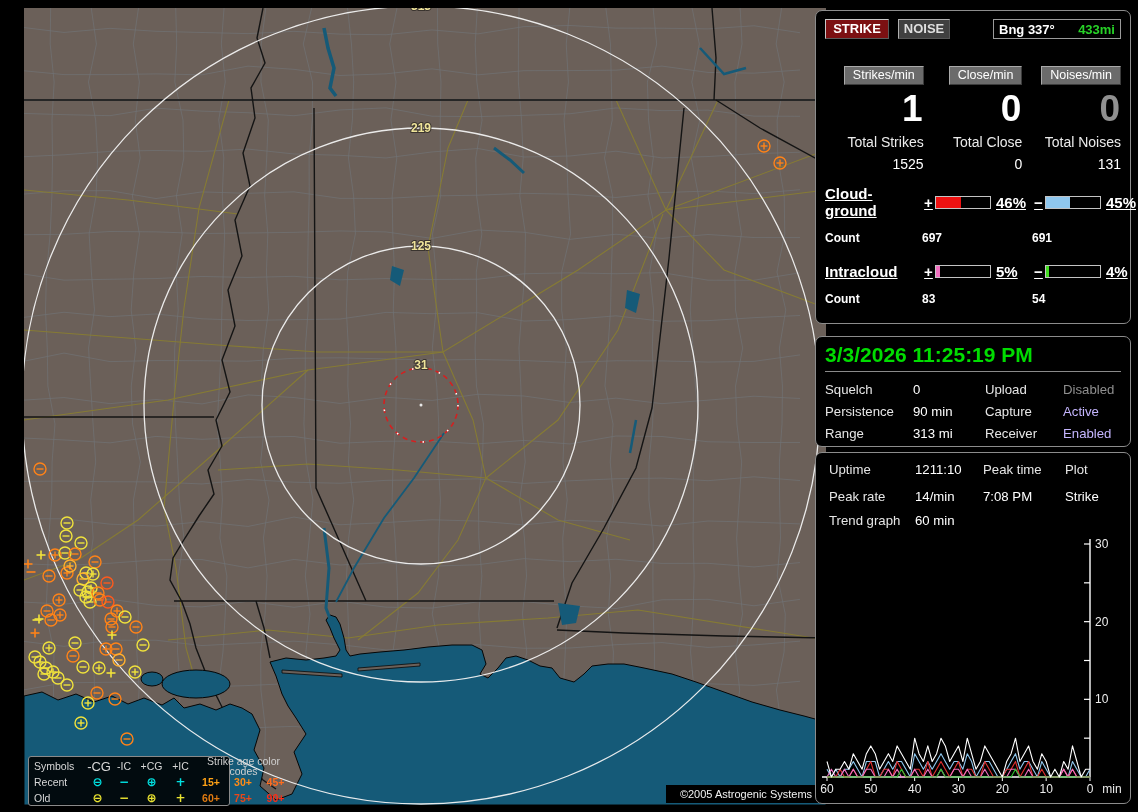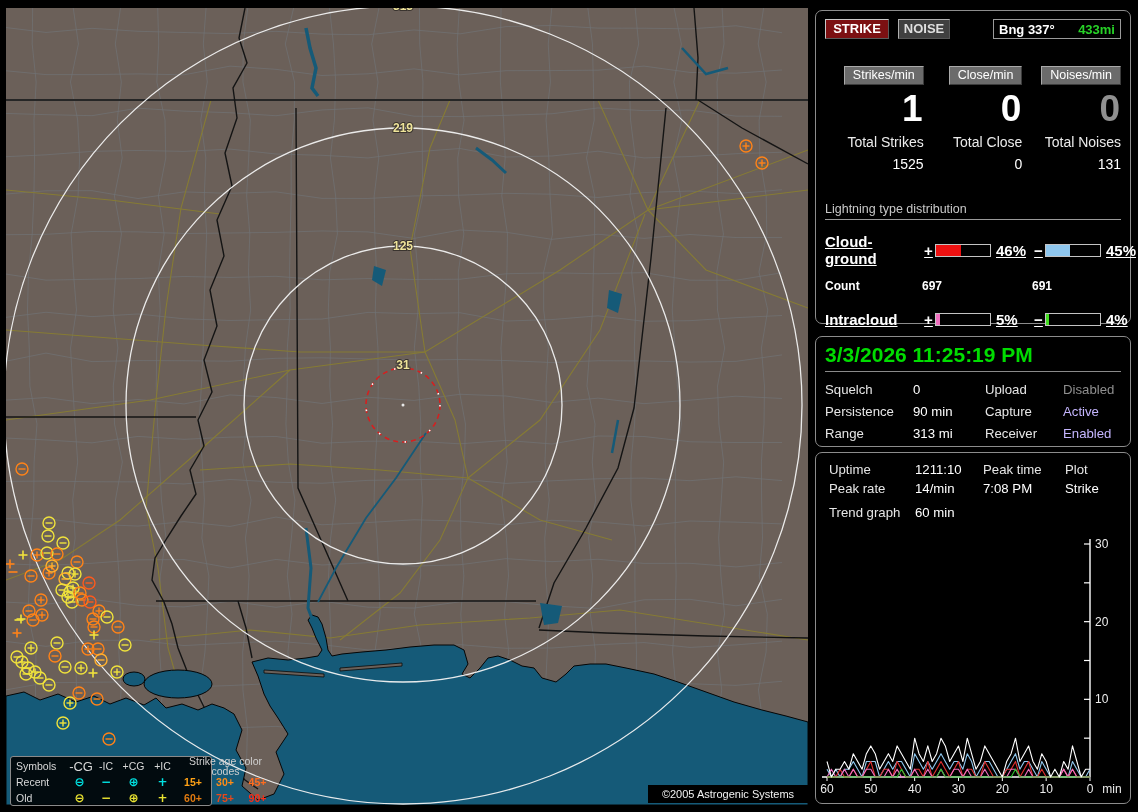--- a/index.html
+++ b/index.html
@@ -1,19 +1,19 @@
 <!DOCTYPE html>
 <html><head>
 <meta charset="utf-8">
 <style>
   html,body{margin:0;padding:0;background:#000;}
   #app{position:relative;width:1138px;height:812px;background:#000;overflow:hidden;
        font-family:"Liberation Sans",sans-serif;-webkit-font-smoothing:antialiased;}
   
-  #map{position:absolute;left:6px;top:8px;width:802px;height:797px;background:#6b6059;}
+  #map{position:absolute;left:24px;top:8px;width:802px;height:797px;background:#6b6059;}
   #mapsvg{display:block}
   .map-legend{position:absolute;left:4px;top:748px;width:202px;height:50px;
       background:rgba(0,0,0,.88);border:1px solid #8a8a8a;border-radius:3px;
       display:grid;grid-template-columns:50px 27px 26px 29px 29px 32px 32px 33px;
       grid-template-rows:16px 16px 16px;align-items:center;
       font-size:10.5px;color:#cfcfcf;padding:1px 0 0 5px;box-sizing:border-box;line-height:1;}
   .map-legend .hd{color:#d8d8d8}
   .map-legend .sym{font-family:"DejaVu Sans",sans-serif;font-size:12px;font-weight:bold;text-align:center}
   .map-legend .age{font-weight:bold;text-align:center}
   .map-legend .agehdr{grid-column:6/9;text-align:center;color:#cfcfcf}
@@ -55,21 +55,21 @@
   .sign{text-align:center;}
   
   .clock{font-size:21px;font-weight:bold;color:#00dc00;letter-spacing:0px;white-space:nowrap;}
   .clock-hr{border:none;border-top:1px solid #8a8a8a;margin:4px 0 10px 0;}
   .settings{display:grid;grid-template-columns:88px 72px 78px auto;row-gap:7px;font-size:13.2px;}
   .lab{color:#e6e6e6}
   .val{color:#fff}
   .val.dim{color:#8f8f8f}
   .val.on{color:#c4b5fd}
   
-  .stats{display:grid;grid-template-columns:86px 68px 82px auto;row-gap:4px;font-size:13.2px;}
+  .stats{display:grid;grid-template-columns:86px 68px 82px auto;row-gap:12px;font-size:13.2px;}
   .trendrow{display:grid;grid-template-columns:86px auto;margin-top:9px;font-size:13.2px;}
   #trendsvg{position:absolute;left:0;top:78px;}
 </style>
 </head>
 <body>
 
 <div id="app">
 
   <div id="map">
     <svg id="mapsvg" width="802" height="797" viewBox="0 0 802 797">
@@ -500,21 +500,20 @@
         <div class="counter-total-val">0</div>
       </div>
       <div class="counter">
         <span class="counter-hdr">Noises/min</span>
         <div class="counter-val dim">0</div>
         <div class="counter-total-label">Total Noises</div>
         <div class="counter-total-val">131</div>
       </div>
     </div>
 
-    <div class="dist-title">Lightning type distribution</div>
 
     <div class="dist-row">
       <span>Cloud-ground</span>
       <span class="sign">+</span>
       <span class="bar">
           <div id="bar-cg-plus" style="width: 46%; background: rgb(238, 17, 17);"></div>
         </span>
       <span class="pct">46%</span>
       <span class="sign">−</span>
       <span class="bar">

